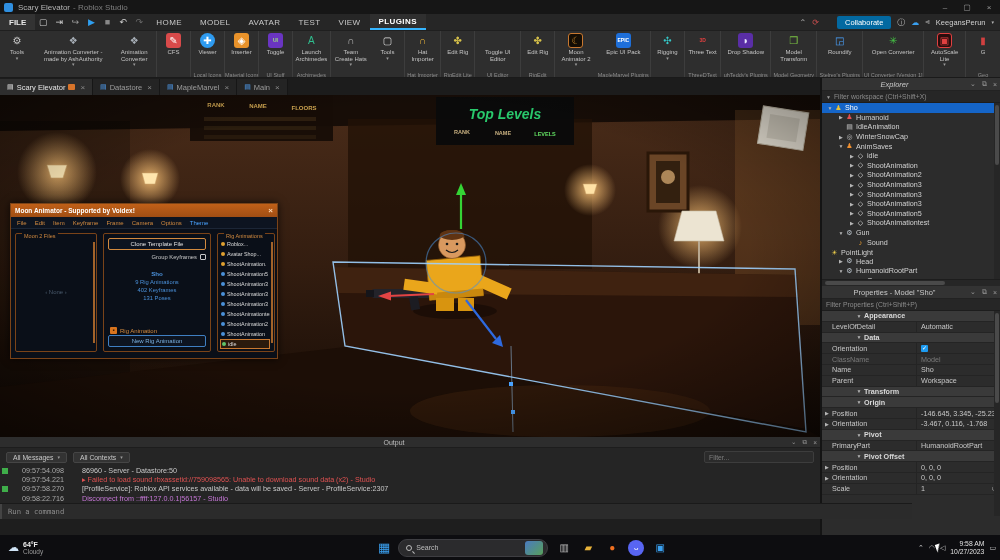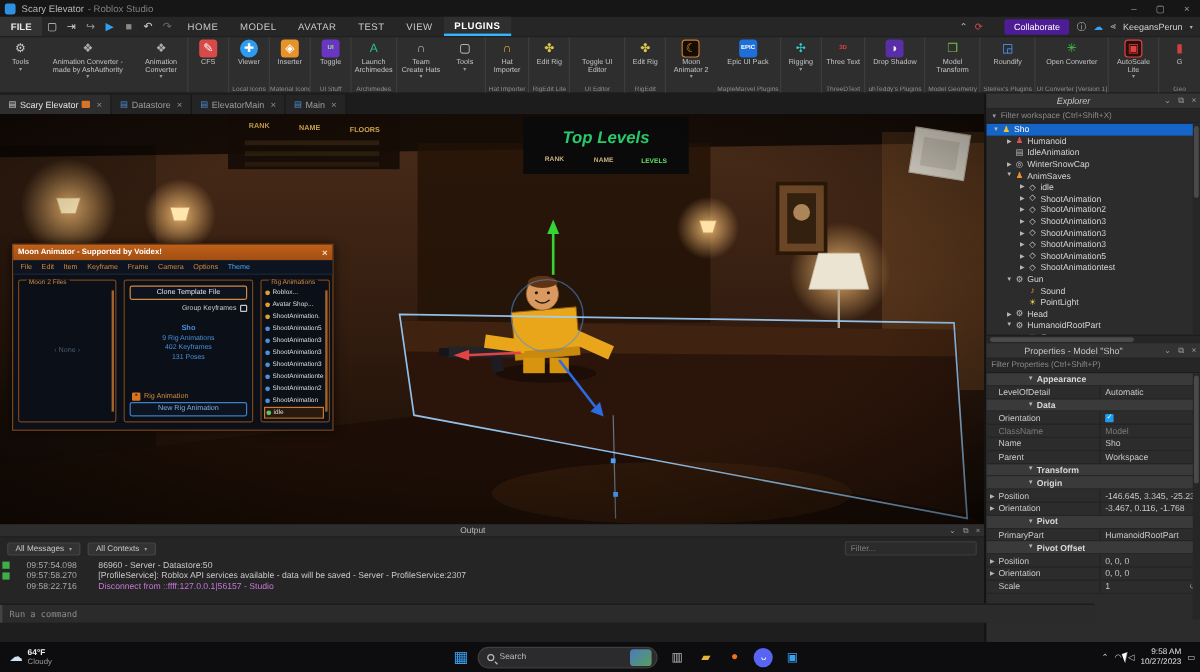--- a/index.html
+++ b/index.html
@@ -13,21 +13,21 @@
   #winctl{margin-left:auto;display:flex;}
   #winctl span{width:22px;text-align:center;color:#9a9a9a;font-size:8px;cursor:default;}
 
   
   #menubar{position:absolute;left:0;top:14px;width:1000px;height:16px;background:#262626;display:flex;align-items:center;font-size:8px;color:#c9c9c9;}
   #file-btn{background:#333;color:#e8e8e8;font-weight:bold;padding:2px 9px;height:16px;display:flex;align-items:center;}
   .qico{width:16px;text-align:center;font-size:9px;}
   .menu-item{padding:0 9px;height:16px;display:flex;align-items:center;letter-spacing:.4px;}
   .menu-item.active{color:#fff;background:#2f2f2f;border-bottom:2px solid #35b5ff;font-weight:bold;}
   #menubar-right{margin-left:auto;display:flex;align-items:center;gap:6px;padding-right:6px;}
-  #collab-btn{background:#4c1d95;color:#fff;font-size:7.5px;padding:2px 8px;border-radius:2px;border:none;margin-left:12px;}
+  #collab-btn{background:#0369a1;color:#fff;font-size:7.5px;padding:2px 8px;border-radius:2px;border:none;margin-left:12px;}
   .mr-ico{color:#b5b5b5;font-size:8px;}
   #cloud-ico{color:#3aa0f0;}
   #username{color:#cfcfcf;font-size:7.5px;}
 
   
   #plugbar{position:absolute;left:0;top:30px;width:1000px;height:48px;background:#2e2e2e;border-top:1px solid #1f1f1f;border-bottom:1px solid #1a1a1a;display:flex;overflow:hidden;}
   .pitem{position:relative;display:flex;flex-direction:column;align-items:center;padding:2px 3px 0 3px;min-width:34px;height:48px;}
   .pitem.gsep{border-right:1px solid #3d3d3d;}
   .picon{width:15px;height:15px;border-radius:3px;display:flex;align-items:center;justify-content:center;font-size:10px;line-height:1;margin-bottom:1px;}
   .picon.small{font-size:5px;font-weight:bold;}
@@ -323,21 +323,21 @@
         <span class="tbadge"></span>
         <span class="tclose">×</span>
       </div>
       <div class="tab">
         <span class="tico">▤</span>
         <span>Datastore</span>
         <span class="tclose">×</span>
       </div>
       <div class="tab">
         <span class="tico">▤</span>
-        <span>ElevatorMain</span>
+        <span>MapleMarvel</span>
         <span class="tclose">×</span>
       </div>
       <div class="tab">
         <span class="tico">▤</span>
         <span>Main</span>
         <span class="tclose">×</span>
       </div>
     </div>
 
   <div id="viewport">
@@ -616,21 +616,21 @@
         <div class="trow" style="padding-left: 15px;">
           <span class="arr">▼</span>
           <span class="ticon" style="color: rgb(184, 192, 200);">⚙</span>
           <span>Gun</span>
         </div>
         <div class="trow" style="padding-left: 26px;">
           <span class="arr"></span>
           <span class="ticon" style="color: rgb(240, 160, 48);">♪</span>
           <span>Sound</span>
         </div>
-        <div class="trow" style="padding-left: 26px;">
+        <div class="trow" style=" align-items: flex-end;">
           <span class="arr"></span>
           <span class="ticon" style="color: rgb(240, 208, 74);">☀</span>
           <span>PointLight</span>
         </div>
         <div class="trow" style="padding-left: 15px;">
           <span class="arr">▶</span>
           <span class="ticon" style="color: rgb(184, 192, 200);">⚙</span>
           <span>Head</span>
         </div>
         <div class="trow" style="padding-left: 15px;">
@@ -810,20 +810,25 @@
         </span>
       <span id="out-filter">
           <span>Filter...</span>
         </span>
     </div>
     <div id="out-lines">
         <div class="oline">
           <span class="omark on"></span>
           <span class="otime">09:57:54.098</span>
           <span class="omsg plain">86960  -  Server - Datastore:50</span>
+        </div>
+        <div class="oline">
+          <span class="omark"></span>
+          <span class="otime">09:57:54.221</span>
+          <span class="omsg error">▸ Failed to load sound rbxassetid://759098565: Unable to download sound data (x2)  -  Studio</span>
         </div>
         <div class="oline">
           <span class="omark on"></span>
           <span class="otime">09:57:58.270</span>
           <span class="omsg plain">[ProfileService]: Roblox API services available - data will be saved  -  Server - ProfileService:2307</span>
         </div>
         <div class="oline">
           <span class="omark"></span>
           <span class="otime">09:58:22.716</span>
           <span class="omsg purple">Disconnect from ::ffff:127.0.0.1|56157  -  Studio</span>

